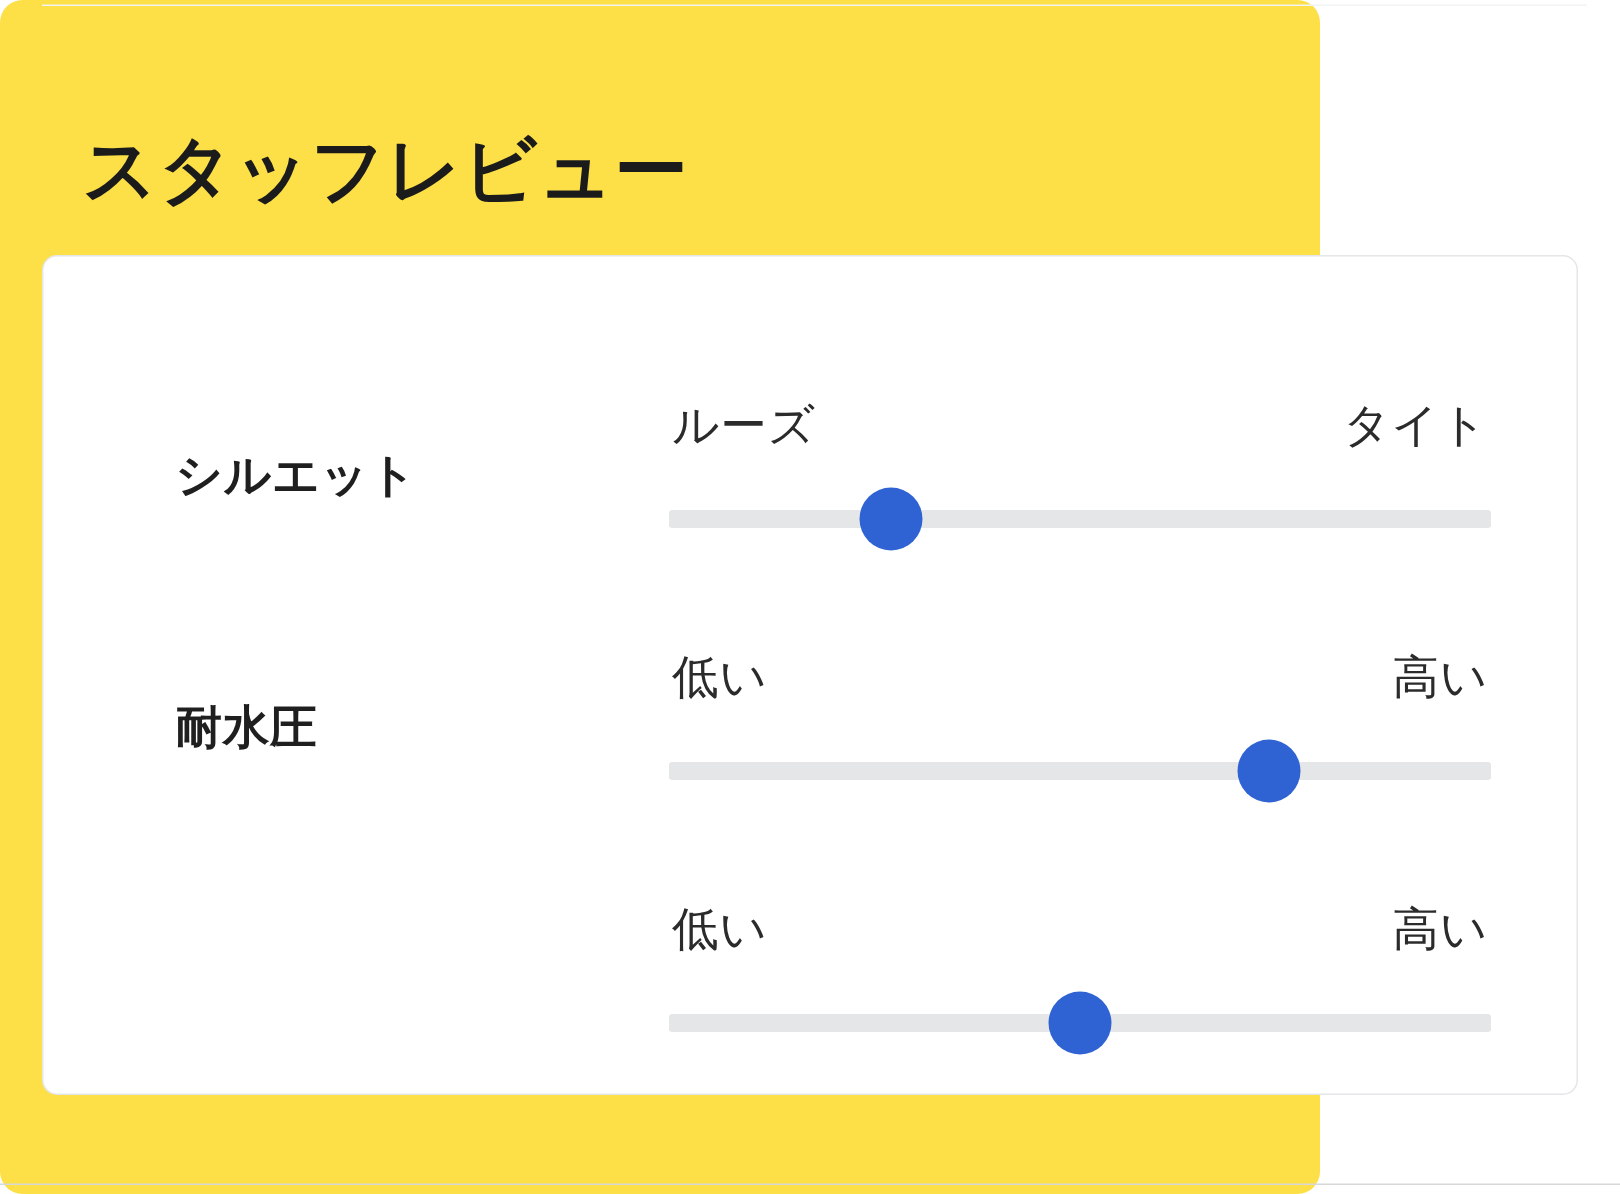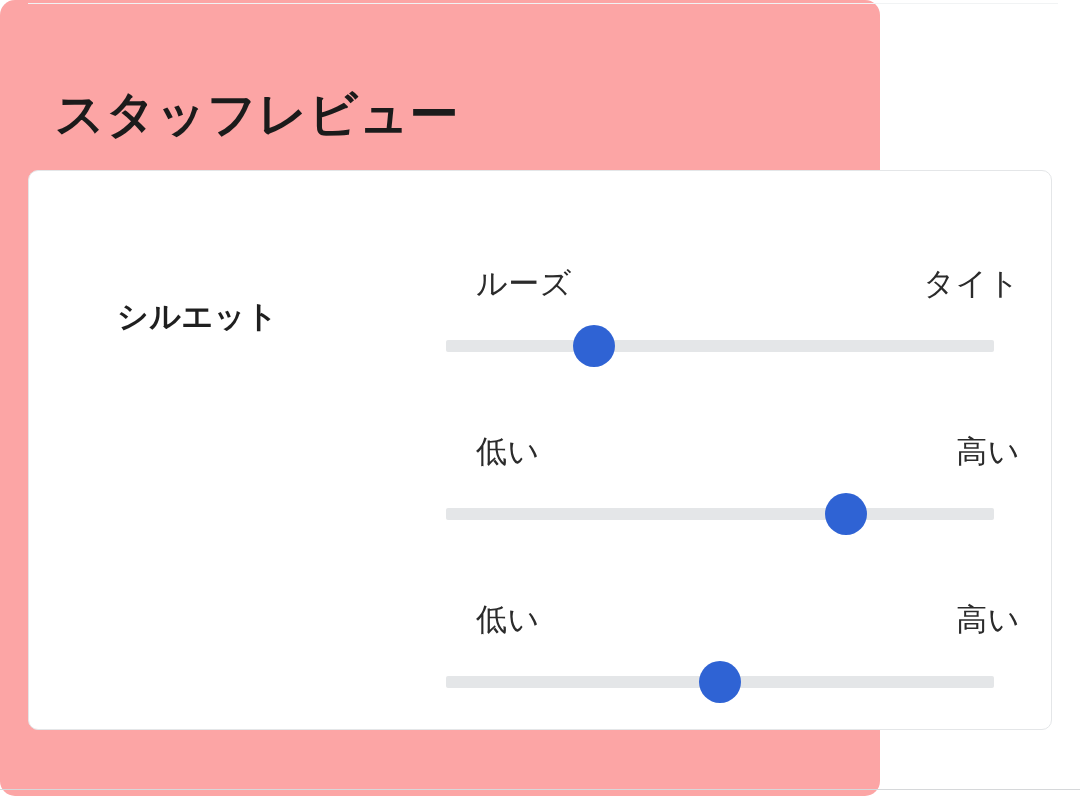--- a/index.html
+++ b/index.html
@@ -14,21 +14,21 @@
     overflow: hidden;
     font-family: "Liberation Sans", "DejaVu Sans", sans-serif;
     color: #202124;
     -webkit-font-smoothing: antialiased;
   }
 
   .page {
     position: relative;
     width: 880px;
     height: 796px;
-    background: #fca5a5;
+    background: #fde047;
     border-radius: 15px;
   }
 
   
   .top-divider {
     position: absolute;
     left: 28px;
     top: 3px;
     width: 1030px;
     height: 1px;
@@ -112,21 +112,20 @@
   }
 
   .endpoint-labels {
     position: absolute;
     left: 0;
     top: 0;
     width: 100%;
     display: flex;
     justify-content: space-between;
     align-items: baseline;
-    margin-left: 28px;
   }
   .endpoint-label {
     font-size: 31px;
     font-weight: 400;
     letter-spacing: 0.5px;
     color: #2b2b2b;
     white-space: nowrap;
   }
   .endpoint-label.left  { margin-left: 2px; }
   .endpoint-label.right { margin-right: 2px; text-align: center; }
@@ -182,20 +181,21 @@
             <span class="endpoint-label right">タイト</span>
           </div>
           <div class="slider">
             <div class="slider-track"></div>
             <div class="slider-thumb p0" style="left: 147.96px;"></div>
           </div>
         </div>
       </div>
 
       <div class="review-row r1">
+        <div class="row-label">耐水圧</div>
         <div class="slider-block">
           <div class="endpoint-labels">
             <span class="endpoint-label left">低い</span>
             <span class="endpoint-label right">高い</span>
           </div>
           <div class="slider">
             <div class="slider-track"></div>
             <div class="slider-thumb p1" style="left: 400.04px;"></div>
           </div>
         </div>

